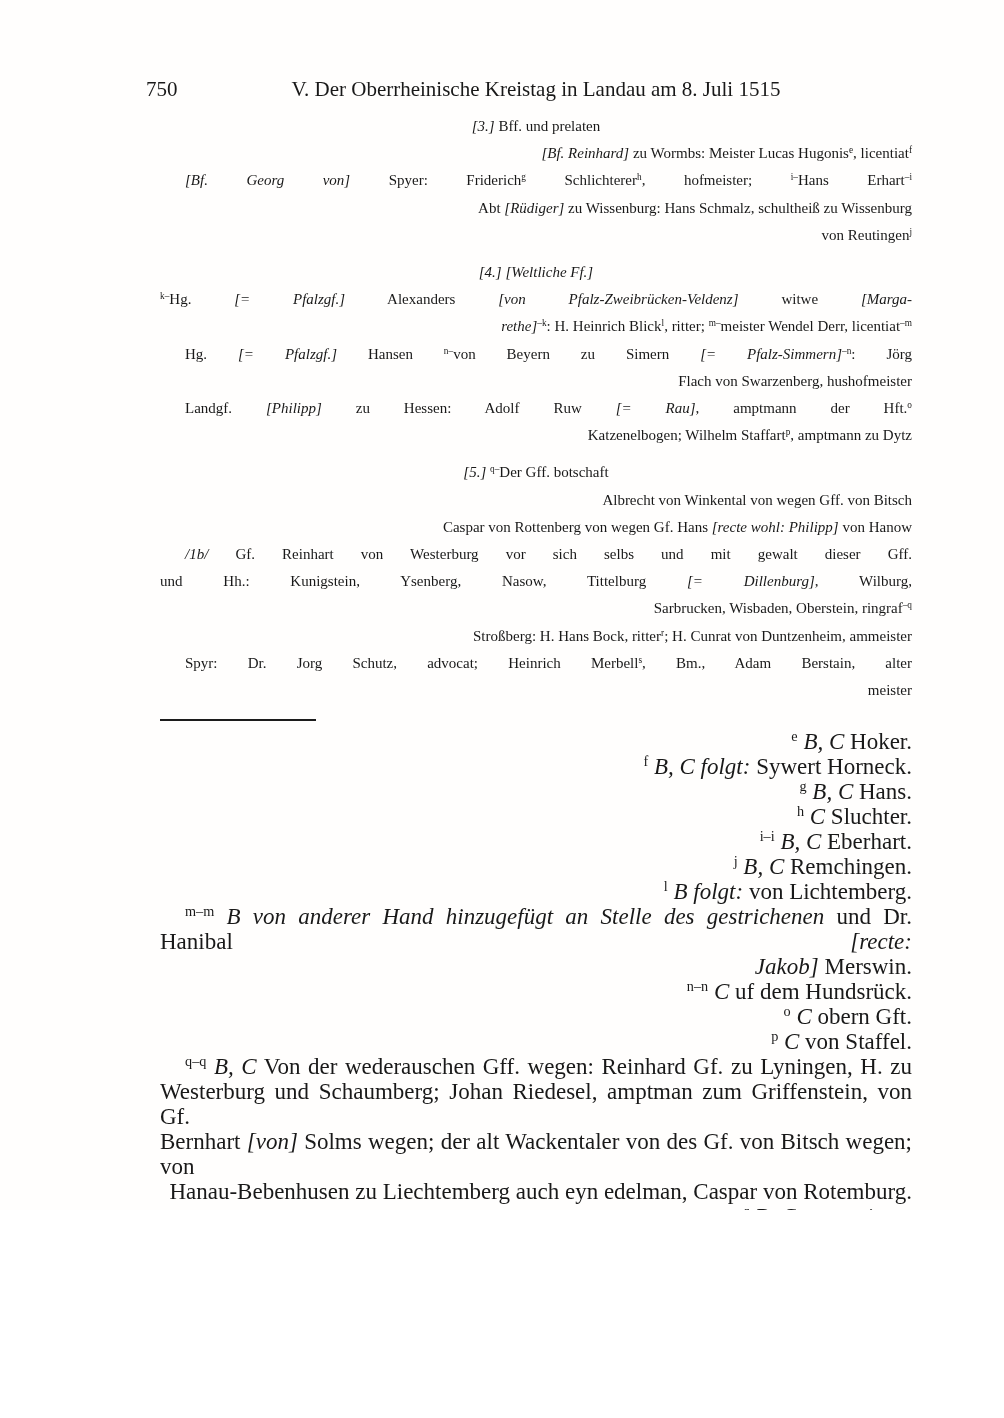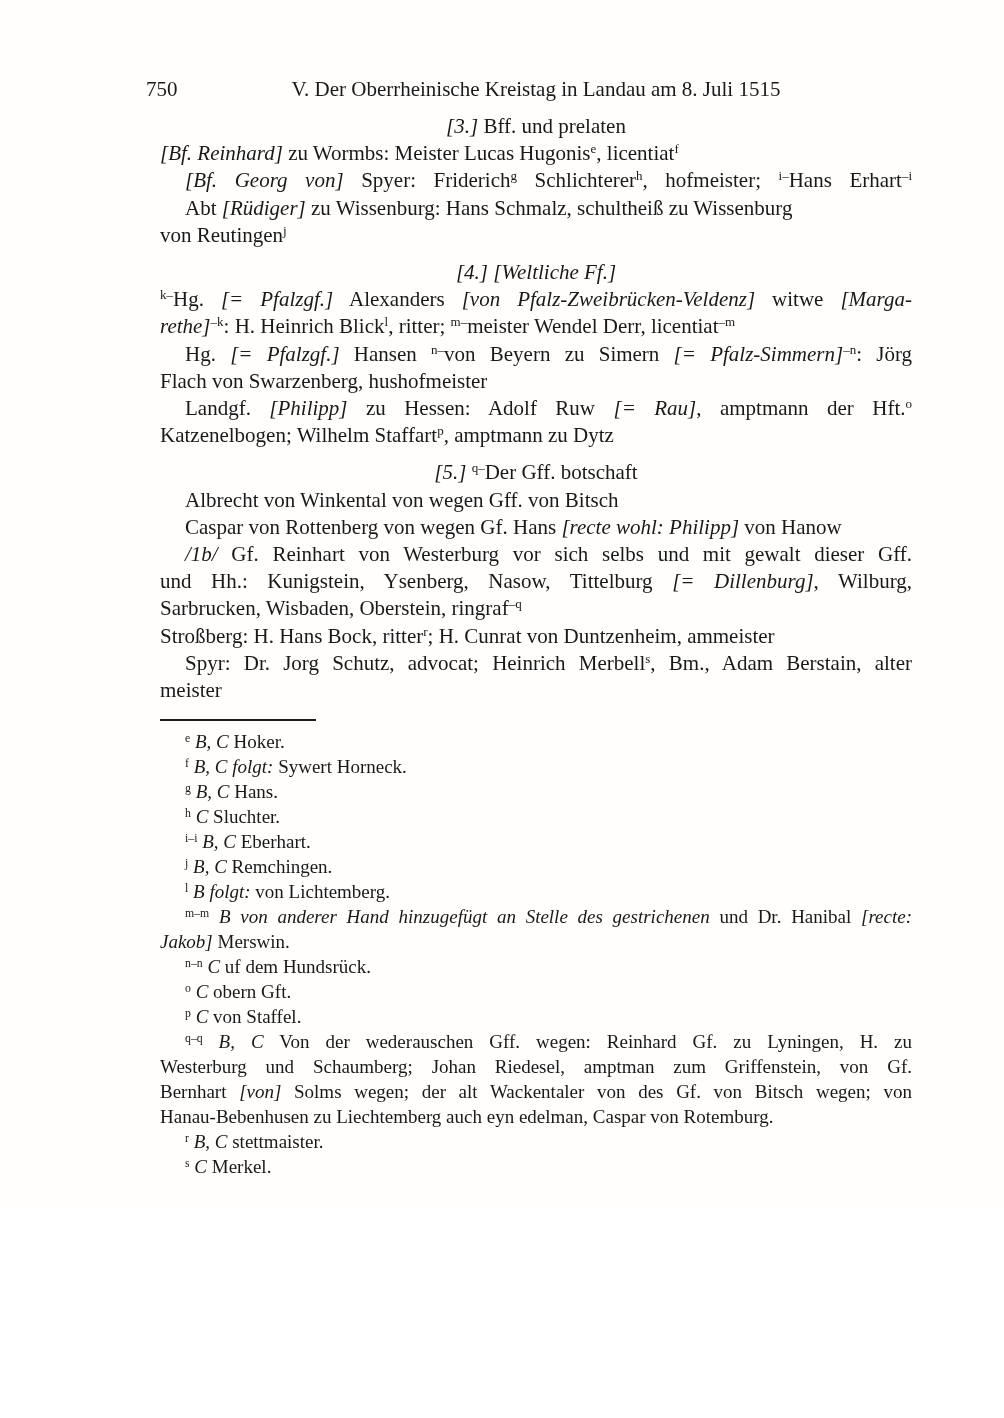--- a/index.html
+++ b/index.html
@@ -24,24 +24,24 @@
     font-size: 21px;
     line-height: 27px;
     margin-bottom: 8px;
   }
   .pagenum {
     position: absolute;
     left: -14px;
     top: 0;
   }
   .body-text {
-    font-size: 21px;
+    font-size: 15px;
     line-height: 27.2px;
   }
-  .line { text-align: left; }
+  .line { text-align: right; }
   .line.just {
     text-align: justify;
     text-align-last: justify;
   }
   .line.ind { text-indent: 25px; }
   .line.heading {
     text-align: center;
     text-align-last: center;
     margin-top: 10px;
   }
@@ -51,21 +51,21 @@
     vertical-align: 0.55em;
     line-height: 0;
   }
   .fnrule {
     width: 156px;
     height: 0;
     border-top: 2px solid #1c1c1c;
     margin: 15px 0 8px 0;
   }
   .footnotes {
-    font-size: 19px;
+    font-size: 23px;
     line-height: 25px;
   }
 </style>
 </head>
 <body>
 
 <div class="page">
   <div class="pagehead">
     <span class="pagenum">750</span>
     <span class="runtitle">V. Der Oberrheinische Kreistag in Landau am 8. Juli 1515</span>

